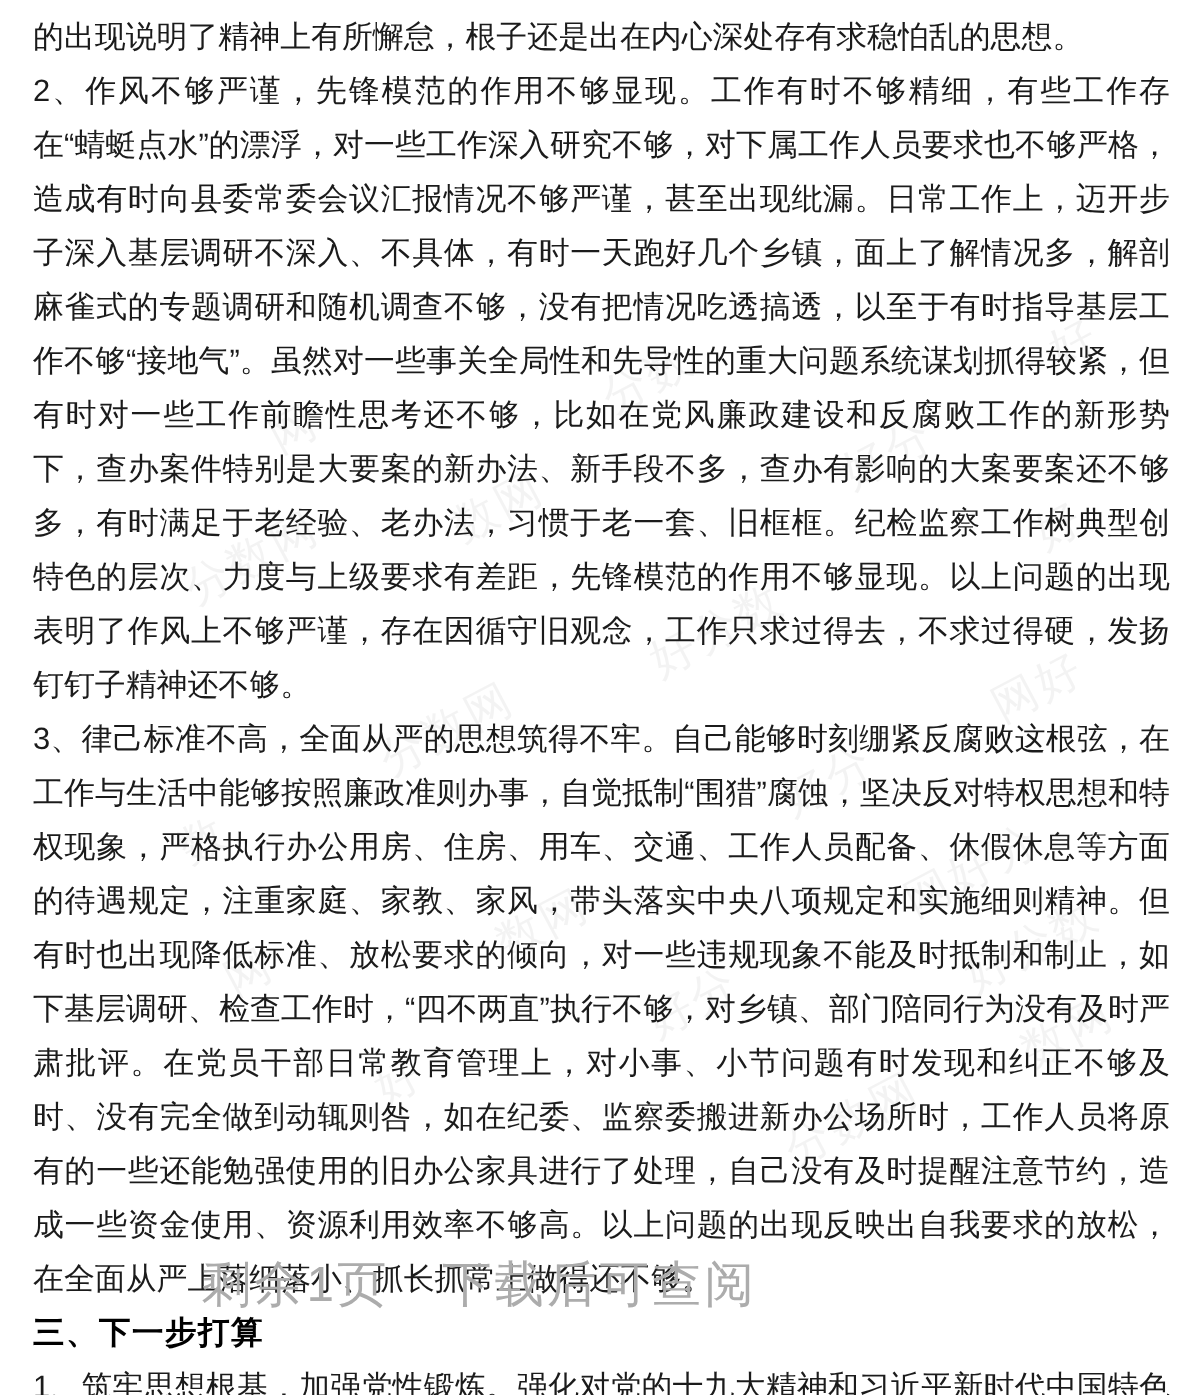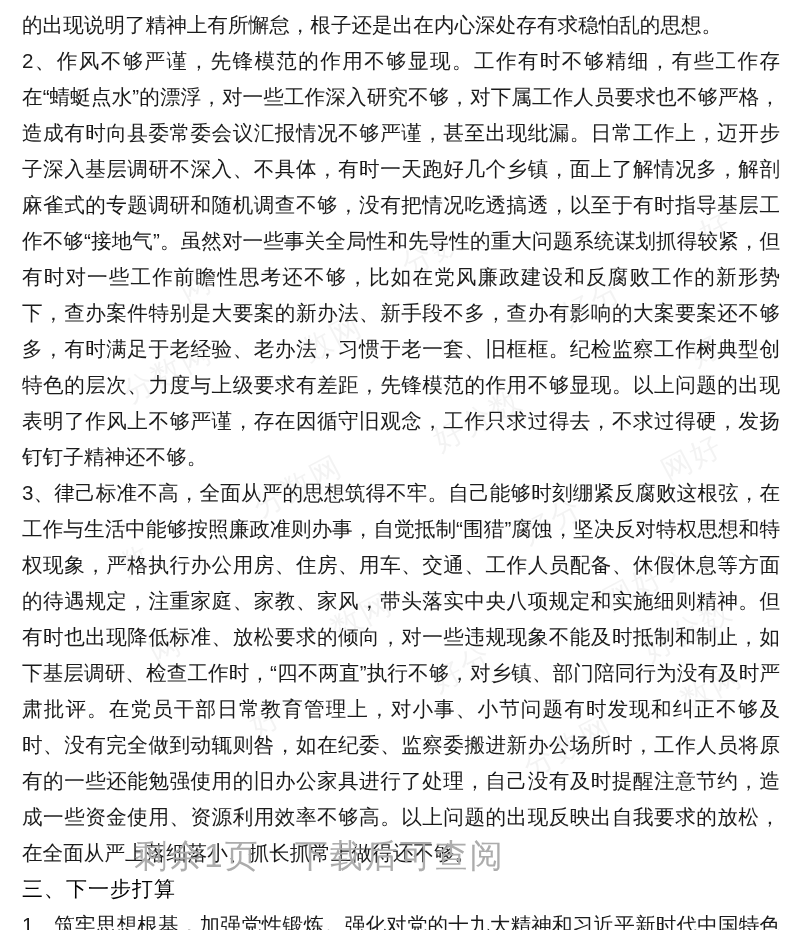--- a/index.html
+++ b/index.html
@@ -56,21 +56,21 @@
   }
   .para.first{
     
     margin-top:-29px;
   }
   .heading{
     margin:0;
     padding:0 20px 0 22px;
     font-size:21px;
     line-height:36px;
-    font-weight:normal;
+    font-weight:bold;
     color:#000;
     letter-spacing:1px;
   }
 
   
   #footer{
     position:absolute;
     left:0;
     top:826px;
     width:639px;

